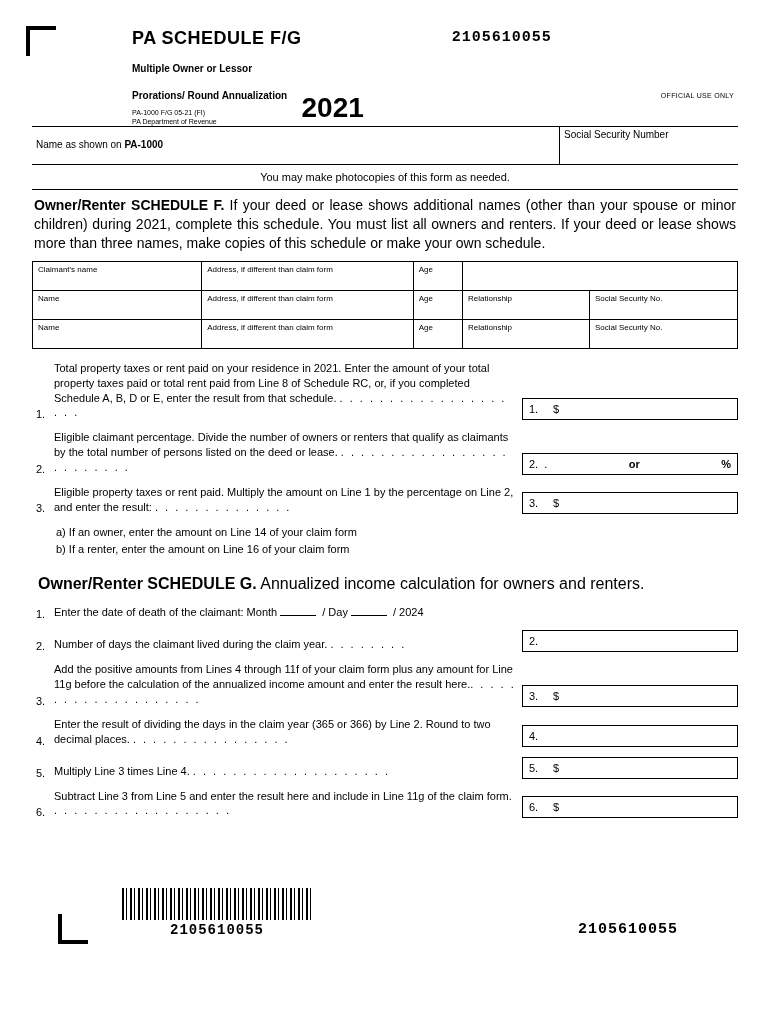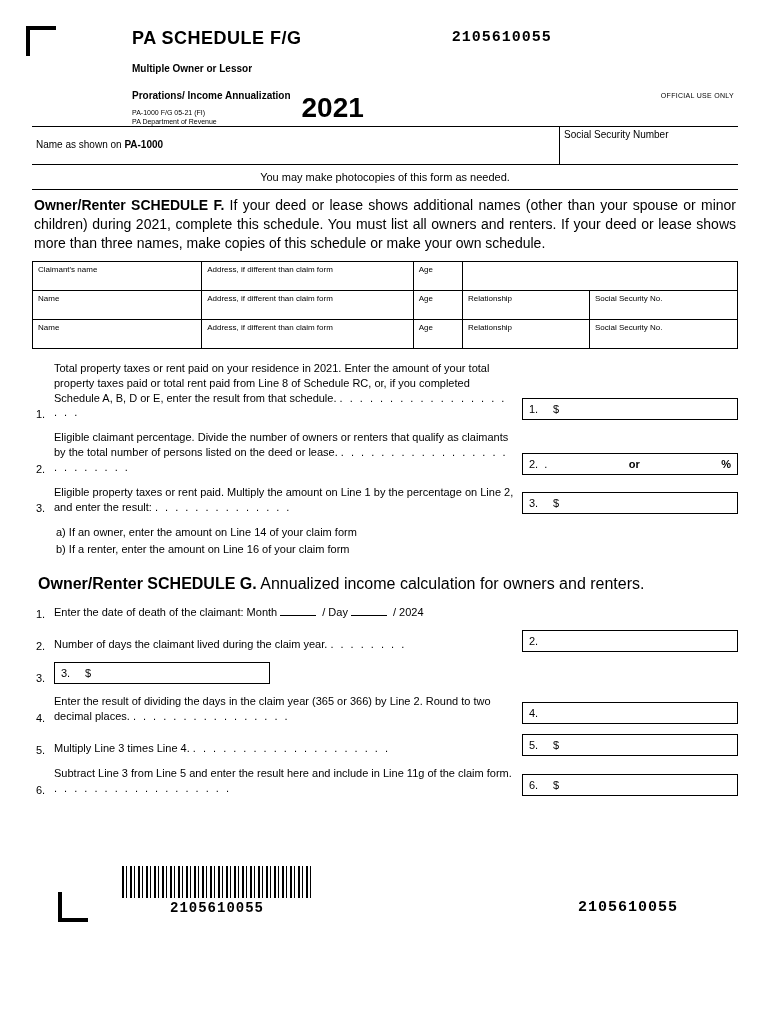--- a/index.html
+++ b/index.html
@@ -187,21 +187,21 @@
 </head>
 <body>
 
 <div class="page">
   <div class="corner corner-tl"></div>
 
   <div class="header">
     <div class="title-block">
       <div class="title">PA SCHEDULE F/G</div>
       <div class="subtitle">Multiple Owner or Lessor</div>
-      <div class="subtitle">Prorations/ Income Annualization</div>
+      <div class="subtitle">Prorations/ Round Annualization</div>
       <div class="form-meta">
         <div>PA-1000 F/G 05-21 (FI)</div>
         <div>PA Department of Revenue</div>
       </div>
     </div>
     <div class="year">2021</div>
     <div class="form-number">2105610055</div>
   </div>
   <div class="official">OFFICIAL USE ONLY</div>
 
@@ -287,20 +287,21 @@
     </div>
     <div class="g-line">
       <div class="line-num">2.</div>
       <div class="line-text"><span>Number of days the claimant lived during the claim year.</span> <span class="dots">. . . . . . . .</span></div>
       <div class="line-box">
           <span class="lbl">2.</span>
         </div>
     </div>
     <div class="g-line">
       <div class="line-num">3.</div>
+      <div class="line-text"><span>Add the positive amounts from Lines 4 through 11f of your claim form plus any amount for Line 11g before the calculation of the annualized income amount and enter the result here.</span><span class="dots">. . . . . . . . . . . . . . . . . . . .</span></div>
       <div class="line-box">
           <span class="lbl">3.</span>
           <span>$</span>
         </div>
     </div>
     <div class="g-line">
       <div class="line-num">4.</div>
       <div class="line-text"><span>Enter the result of dividing the days in the claim year (365 or 366) by Line 2. Round to two decimal places.</span> <span class="dots">. . . . . . . . . . . . . . . .</span></div>
       <div class="line-box">
           <span class="lbl">4.</span>

